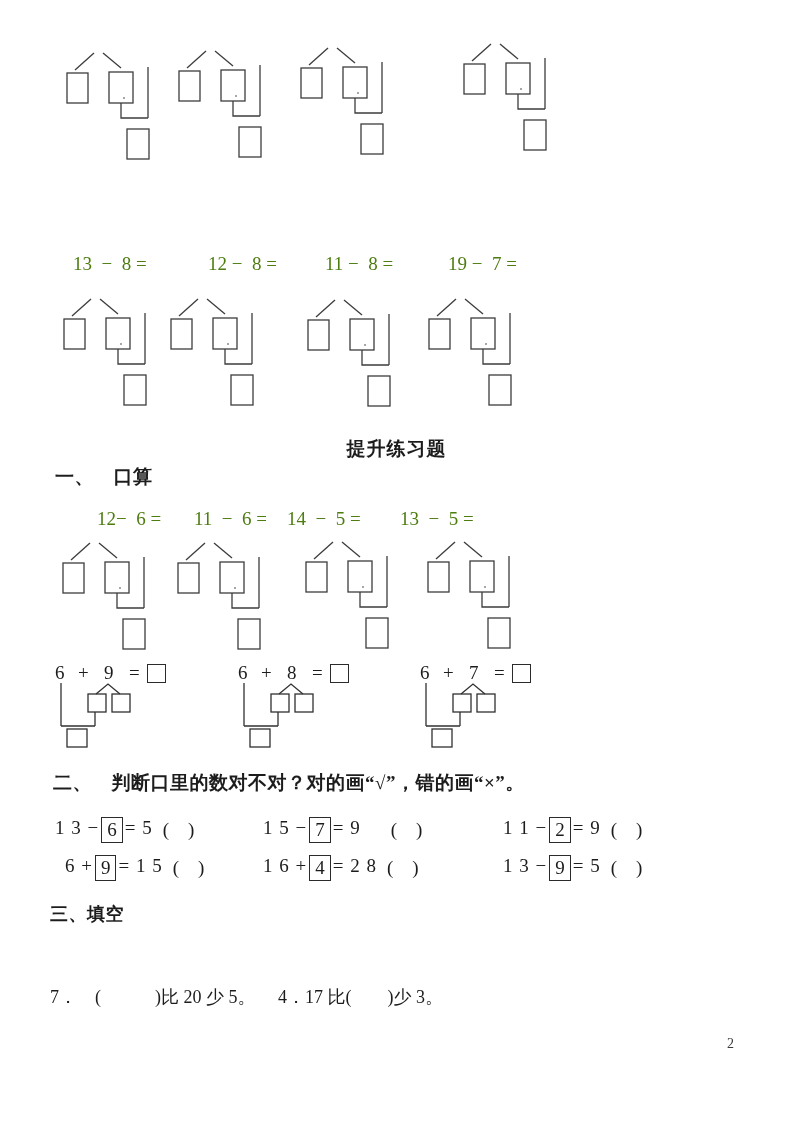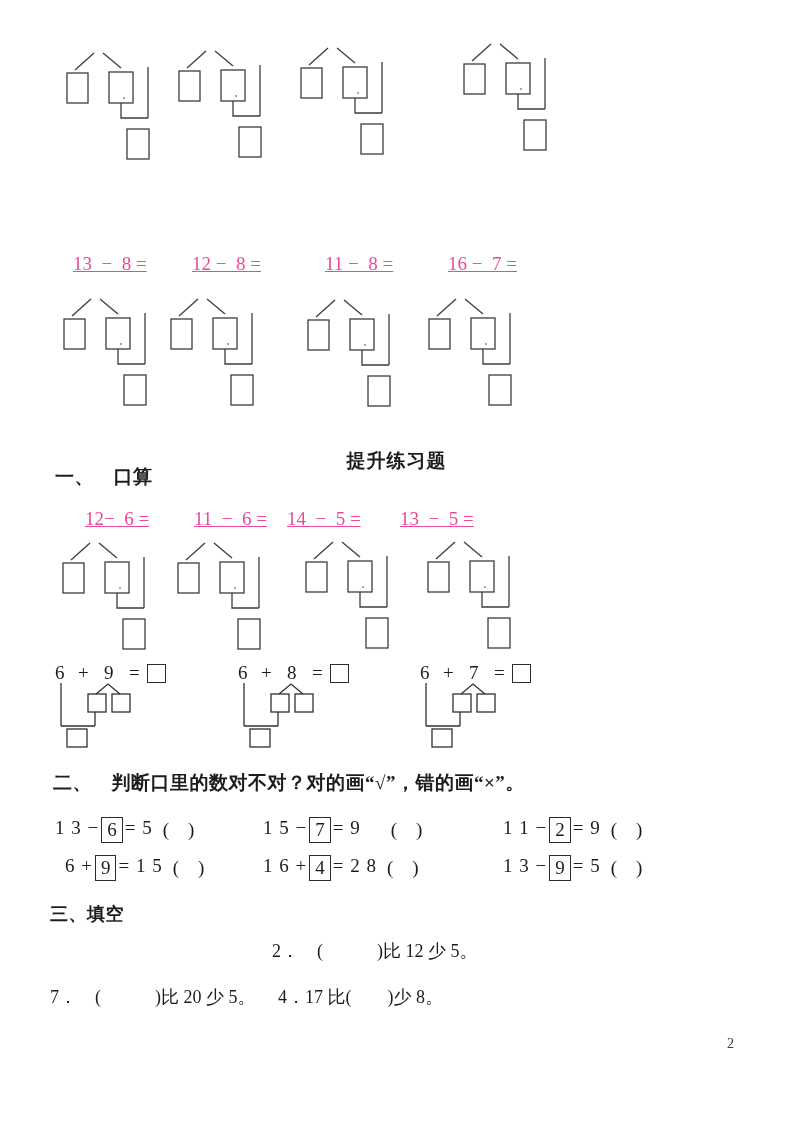--- a/index.html
+++ b/index.html
@@ -3,25 +3,25 @@
 <meta charset="utf-8">
 <style>
   * { margin:0; padding:0; box-sizing:border-box; }
   html,body { background:#9a9a9a; }
   .page {
     position:relative; width:793px; height:1122px; margin:0 auto;
     background:#ffffff; color:#1c1c1c; overflow:hidden;
     font-family:"Liberation Serif","DejaVu Serif",serif;
   }
   .eq {
-    position:absolute; font-size:19px; white-space:pre; color:#ec4899;text-decoration:underline;
+    position:absolute; font-size:19px; white-space:pre; color:#4d7c0f;
   }
   .h-center {
     position:absolute; left:0; right:0; text-align:center;
-    font-size:19px; font-weight:bold; letter-spacing:1px;margin-top:12px;
+    font-size:19px; font-weight:bold; letter-spacing:1px;
   }
   .h-sec {
     position:absolute; font-size:19px; font-weight:bold; white-space:pre;
     letter-spacing:0.5px;
   }
   .split-diagram { position:absolute; width:93px; height:116px; }
   .addgrp { position:absolute; width:125px; height:92px; }
   .addgrp .tok { position:absolute; top:0; font-size:19px; }
   .ans-box {
     position:absolute; width:19px; height:19px;
@@ -39,28 +39,28 @@
   .jparen { margin-left:10px; letter-spacing:0; }
   .fill { position:absolute; font-size:18px; white-space:pre; }
   .pagenum { position:absolute; left:727px; top:1036px; font-size:14px; color:#3a3a3a; }
 </style>
 </head>
 <body>
 
 <div class="page" id="page">
 
   <span class="eq" style="left:73px;  top:253px">13  −  8 =</span>
-  <span class="eq" style="left:192px; top:253px">12 −  8 =</span>
+  <span class="eq" style="left:208px; top:253px">12 −  8 =</span>
   <span class="eq" style="left:325px; top:253px">11 −  8 =</span>
-  <span class="eq" style="left:448px; top:253px">16 −  7 =</span>
+  <span class="eq" style="left:448px; top:253px">19 −  7 =</span>
 
   <div class="h-center" style="top:436px">提升练习题</div>
   <div class="h-sec" style="left:55px; top:464px">一、　口算</div>
 
-  <span class="eq" style="left:85px;  top:508px">12−  6 =</span>
+  <span class="eq" style="left:97px;  top:508px">12−  6 =</span>
   <span class="eq" style="left:194px; top:508px">11  −  6 =</span>
   <span class="eq" style="left:287px; top:508px">14  −  5 =</span>
   <span class="eq" style="left:400px; top:508px">13  −  5 =</span>
 
   <div class="addgrp" style="left:55px; top:662px">
     <span class="tok" style="left:0">6</span>
     <span class="tok" style="left:23px">+</span>
     <span class="tok" style="left:49px">9</span>
     <span class="tok" style="left:74px">=</span>
     <span class="ans-box" style="left:92px; top:2px"></span>
@@ -148,23 +148,22 @@
   </div>
   <div class="judge" style="left:503px; top:855px">
     <span>1 3 −</span>
     <span class="jbox">9</span>
     <span>= 5</span>
     <span class="jparen">(　)</span>
   </div>
 
   <div class="h-sec" style="left:50px; top:902px; font-size:18px">三、填空</div>
 
-  <div class="fill" style="left:272px; top:939px">2．　(　　　)比 12 少 5。</div>
   <div class="fill" style="left:50px;  top:985px">7．　(　　　)比 20 少 5。</div>
-  <div class="fill" style="left:278px; top:985px">4．17 比(　　)少 8。</div>
+  <div class="fill" style="left:278px; top:985px">4．17 比(　　)少 3。</div>
 
   <div class="pagenum">2</div>
 <div class="split-diagram" style="left: 66px; top: 44px;">
     <svg width="93" height="116" viewBox="0 0 93 116">
       <g stroke="#3c3c3c" stroke-width="1.3" fill="none">
         <line x1="28" y1="9" x2="9" y2="26"></line>
         <line x1="37" y1="9" x2="55" y2="24"></line>
         <rect x="1" y="29" width="21" height="30"></rect>
         <rect x="43" y="28" width="24" height="31"></rect>
         <line x1="82" y1="23" x2="82" y2="74"></line>

